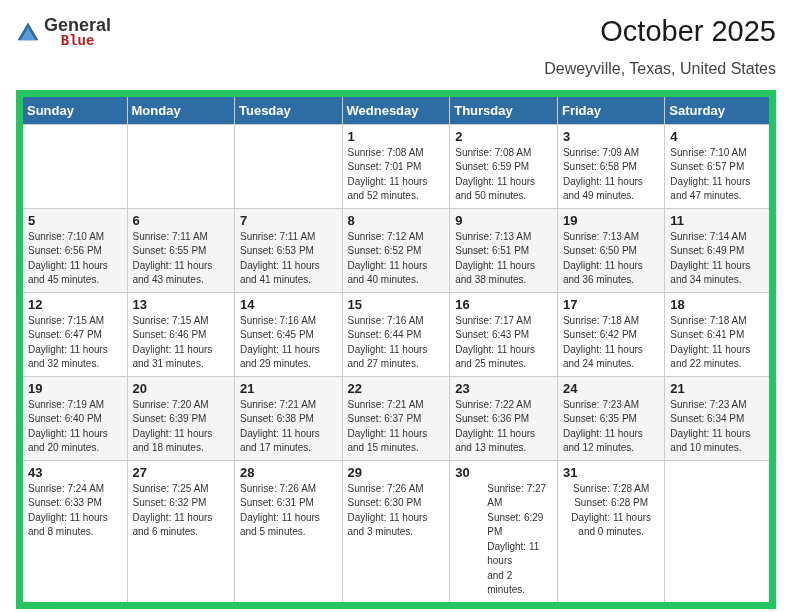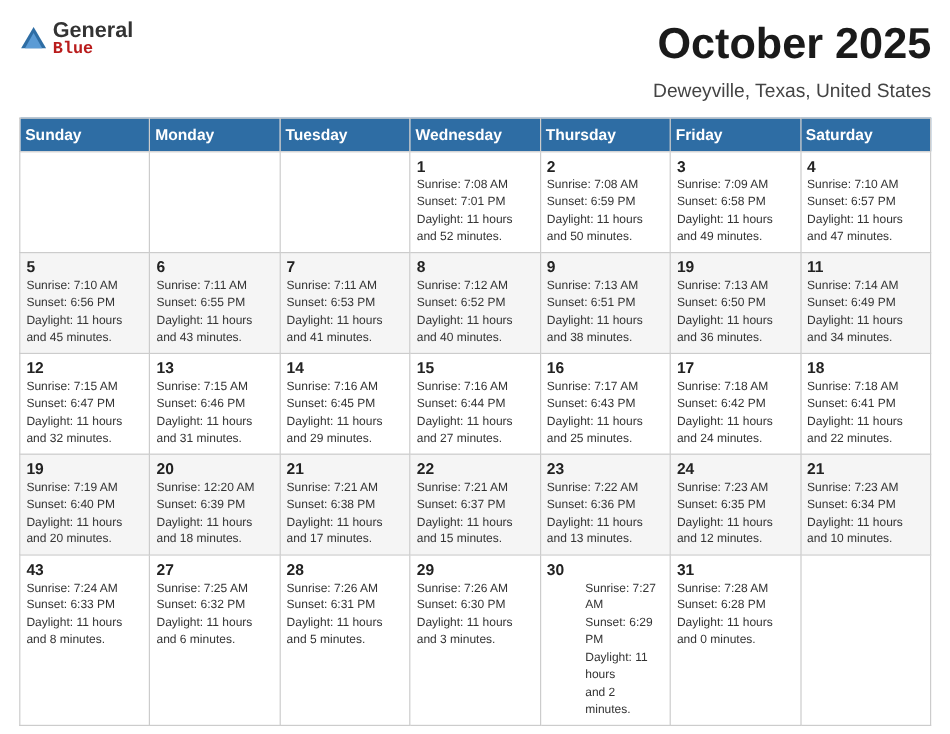--- a/index.html
+++ b/index.html
@@ -13,44 +13,45 @@
     .header {
       display: flex;
       justify-content: space-between;
       align-items: flex-start;
       margin-bottom: 12px;
     }
     .logo {
       display: flex;
       align-items: center;
       gap: 4px;
+      text-align: center;
     }
     .logo-icon {
       width: 24px;
       height: 24px;
     }
     .title-block {
       text-align: right;
     }
     .main-title {
-      font-size: 36px;
-      font-weight: bold;
+      font-size: 29px;
+      font-weight: normal;
       color: #1a1a1a;
       line-height: 1.1;
       margin-left: 12px;
     }
     .subtitle {
       font-size: 16px;
       color: #444;
       margin-top: 12px;
     }
     .calendar {
       width: 100%;
       border-collapse: collapse;
-      border: 1px solid #22c55e;
+      border: 7px solid #22c55e;
     }
     .calendar thead tr th {
       background-color: #2e6da4;
       color: #fff;
       font-size: 13px;
       font-weight: bold;
       padding: 6px 4px;
       text-align: left;
       border: 1px solid #ccc;
     }
@@ -254,21 +255,21 @@
       <tr>
         <td>
           <span class="day-number">19</span>
           <div class="day-info" style="white-space: pre-line;">Sunrise: 7:19 AM
 Sunset: 6:40 PM
 Daylight: 11 hours
 and 20 minutes.</div>
         </td>
         <td>
           <span class="day-number">20</span>
-          <div class="day-info" style="white-space: pre-line;">Sunrise: 12:20 AM
+          <div class="day-info" style="white-space: pre-line;">Sunrise: 7:20 AM
 Sunset: 6:39 PM
 Daylight: 11 hours
 and 18 minutes.</div>
         </td>
         <td>
           <span class="day-number">21</span>
           <div class="day-info" style="white-space: pre-line;">Sunrise: 7:21 AM
 Sunset: 6:38 PM
 Daylight: 11 hours
 and 17 minutes.</div>
@@ -333,21 +334,21 @@
         </td>
         <td>
           <span class="day-number">30</span>
           <div class="day-info" style="white-space: pre-line; margin-left: 32px;">Sunrise: 7:27 AM
 Sunset: 6:29 PM
 Daylight: 11 hours
 and 2 minutes.</div>
         </td>
         <td>
           <span class="day-number">31</span>
-          <div class="day-info" style="white-space: pre-line;">Sunrise: 7:28 AM
+          <div class="day-info" style="white-space: pre-line; text-align: center;">Sunrise: 7:28 AM
 Sunset: 6:28 PM
 Daylight: 11 hours
 and 0 minutes.</div>
         </td>
         <td class="empty-cell"></td>
       </tr>
     </tbody>
 </table>
 
 </body></html>

